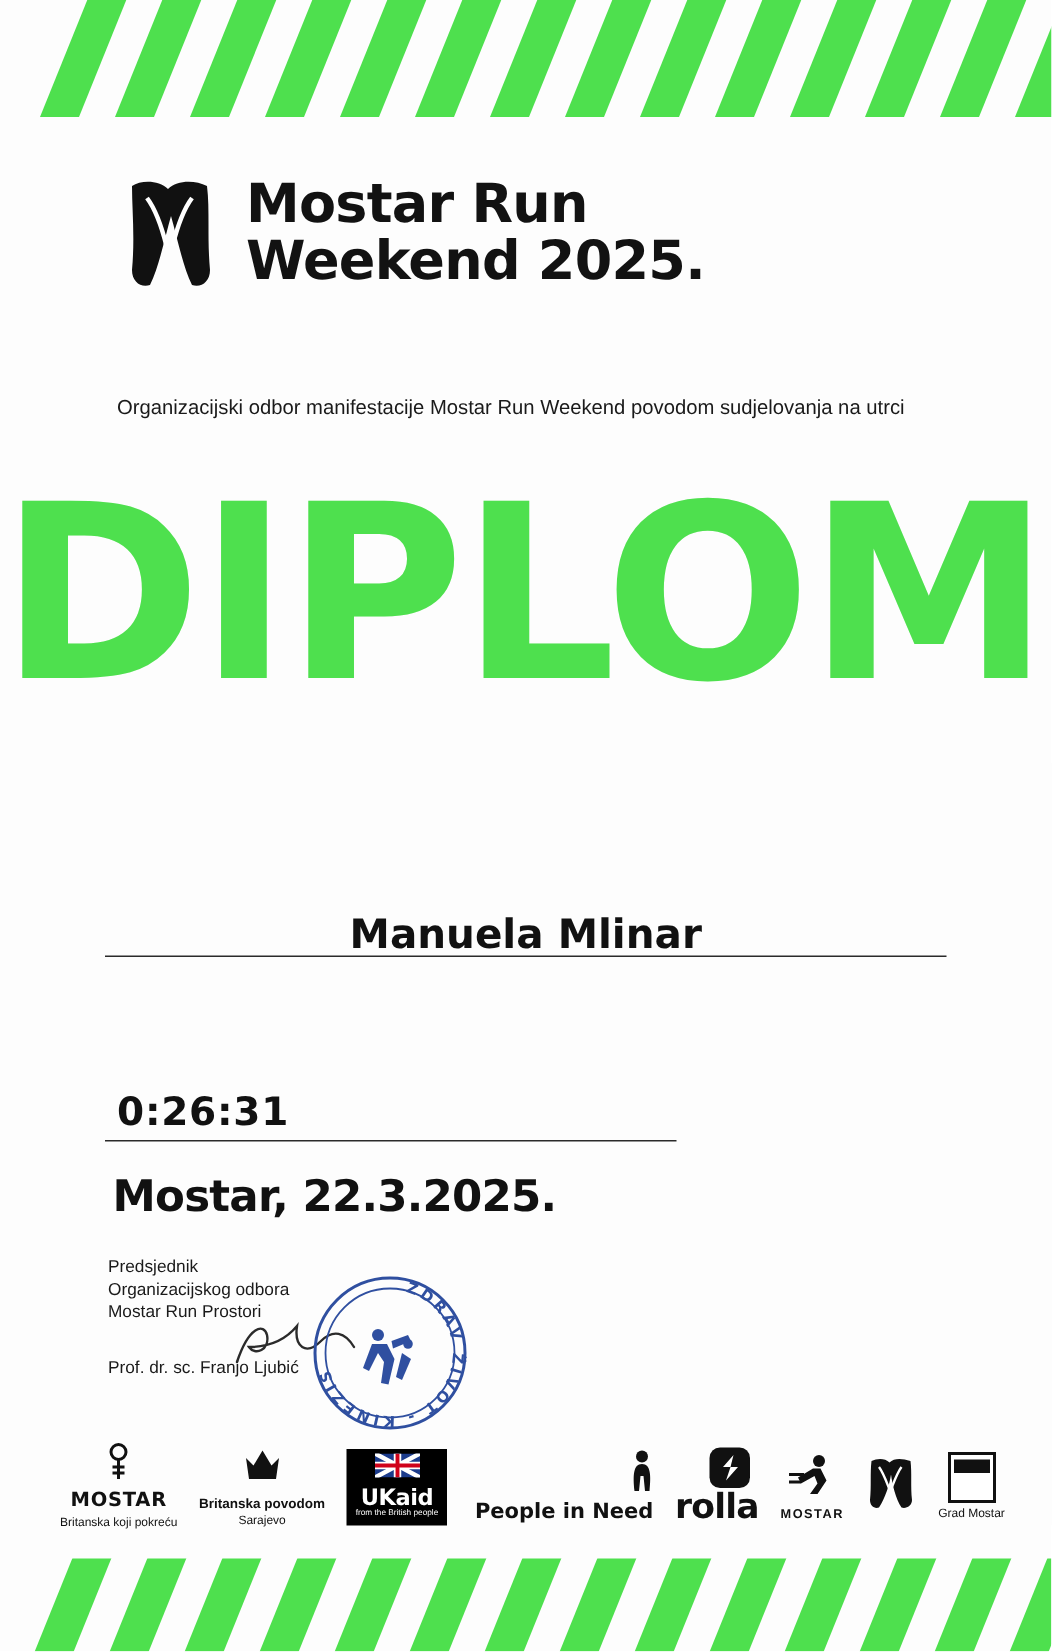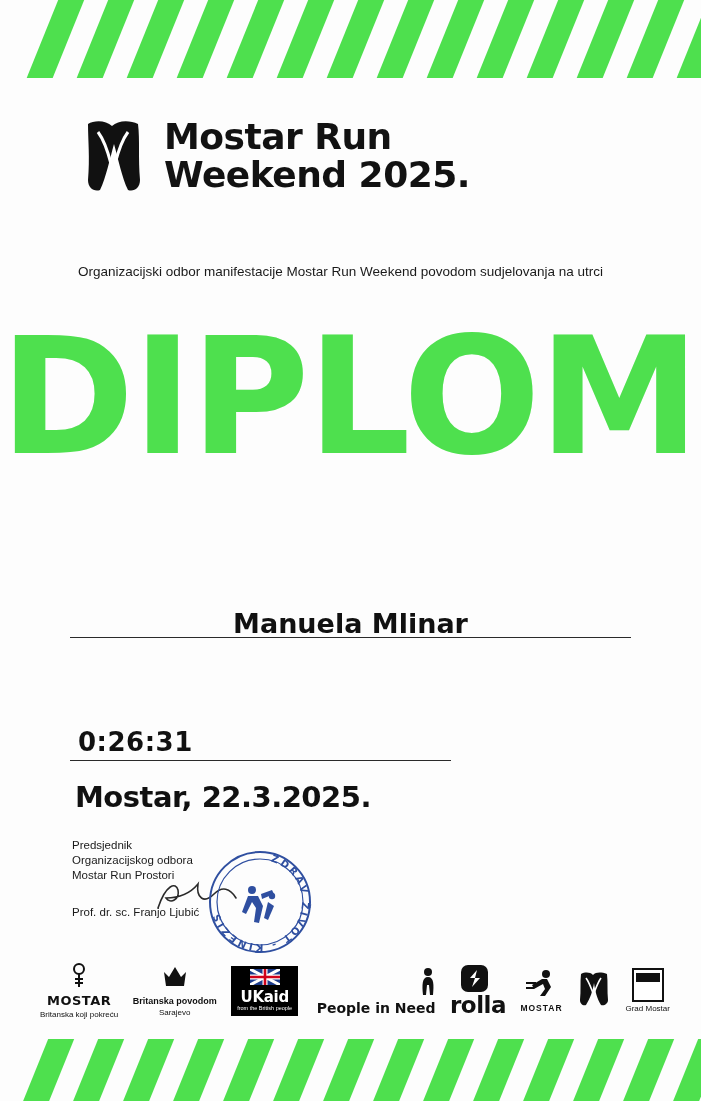--- a/index.html
+++ b/index.html
@@ -236,21 +236,21 @@
     text-align: left;
     margin-left: 4px;
   }
   .sp-pin .pin-sub {
     font-weight: normal;
     font-size: 5.5px;
     line-height: 8px;
   }
   .sp-rolla {
     display: flex;
-    align-items: center;
+    align-items: flex-end;
   }
   .sp-rolla .rolla-mark {
     width: 27px; height: 27px;
     background: #111;
     border-radius: 7px;
     margin-right: 6px;
     position: relative;
   }
   .sp-rolla .rolla-word {
     font-family: "DejaVu Sans", sans-serif;

